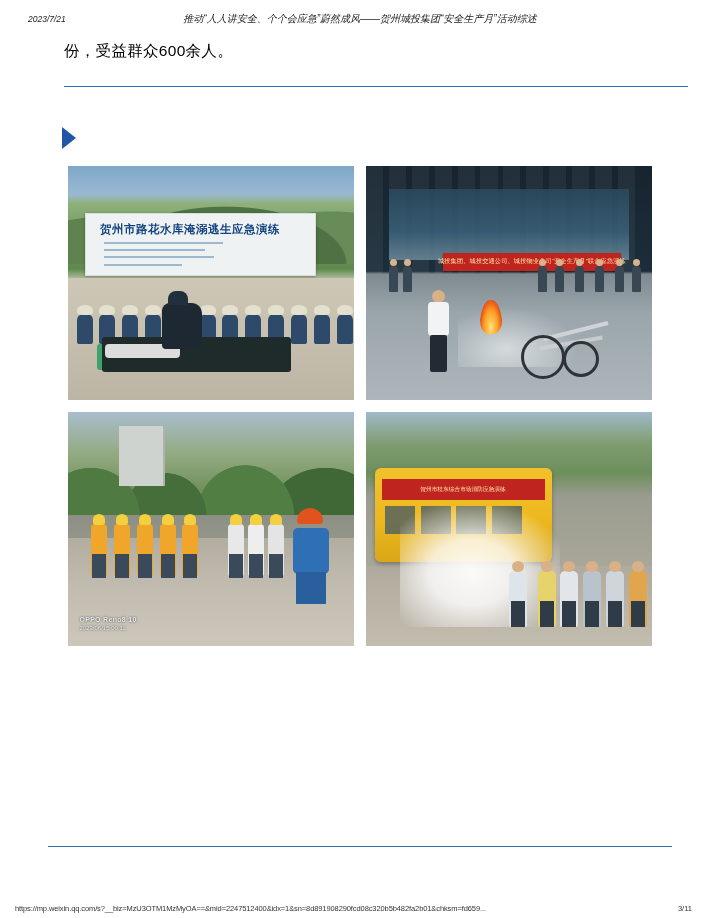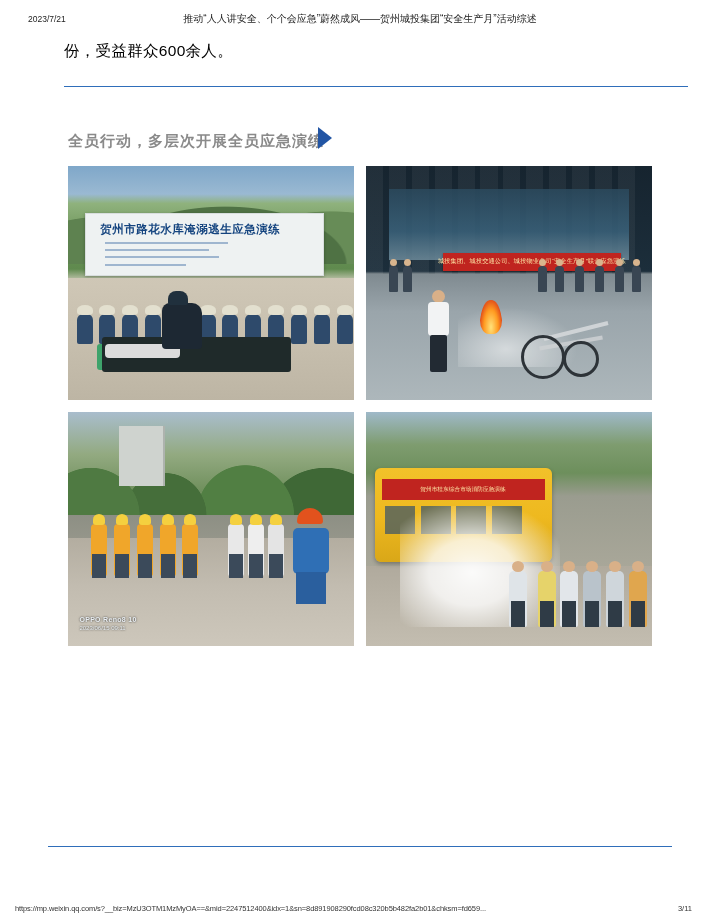--- a/index.html
+++ b/index.html
@@ -25,20 +25,21 @@
   .print-header {
     position: absolute;
     top: 10px;
     left: 0;
     width: 720px;
     height: 18px;
     font-size: 8.5px;
     color: #222;
     display: flex;
     align-items: center;
+    font-style: italic;
   }
   .print-header .date {
     position: absolute;
     left: 28px;
     white-space: nowrap;
   }
   .print-header .doc-title {
     position: absolute;
     left: 0;
     width: 720px;
@@ -154,21 +155,20 @@
   }
   .ph1 .banner {
     position: absolute;
     left: 6%;
     top: 20%;
     width: 80%;
     height: 26%;
     background: #eef2f2;
     border: 1px solid #d8dede;
     box-shadow: 0 1px 3px rgba(0,0,0,.25);
-    padding-left: 8px;
   }
   .ph1 .banner .bt {
     position: absolute;
     left: 6%;
     top: 14%;
     font-size: 11.5px;
     font-weight: bold;
     color: #14447f;
     letter-spacing: 0.5px;
     white-space: nowrap;
@@ -583,21 +583,20 @@
     <span class="date">2023/7/21</span>
     <span class="doc-title">推动“人人讲安全、个个会应急”蔚然成风——贺州城投集团“安全生产月”活动综述</span>
   </div>
 
   <div class="content">
     <p class="para para-tail">份，受益群众600余人。</p>
     <hr class="rule">
   </div>
 
   <div class="section-heading">
-    <span class="label">全员行动，多层次开展全员应急演练</span>
     <span class="arrow"></span>
   </div>
 
   <div class="photo-grid">
 
     <div class="photo ph1">
       <div class="hills"></div>
       <div class="banner">
         <div class="bt">贺州市路花水库淹溺逃生应急演练</div>
         <div class="bl" style="top:46%"></div>

